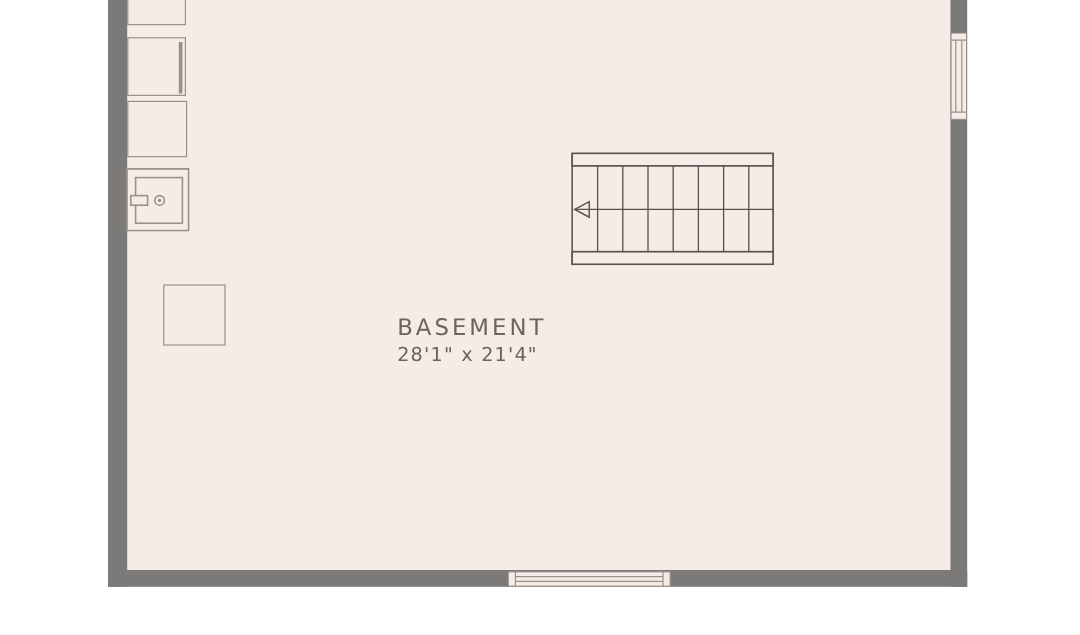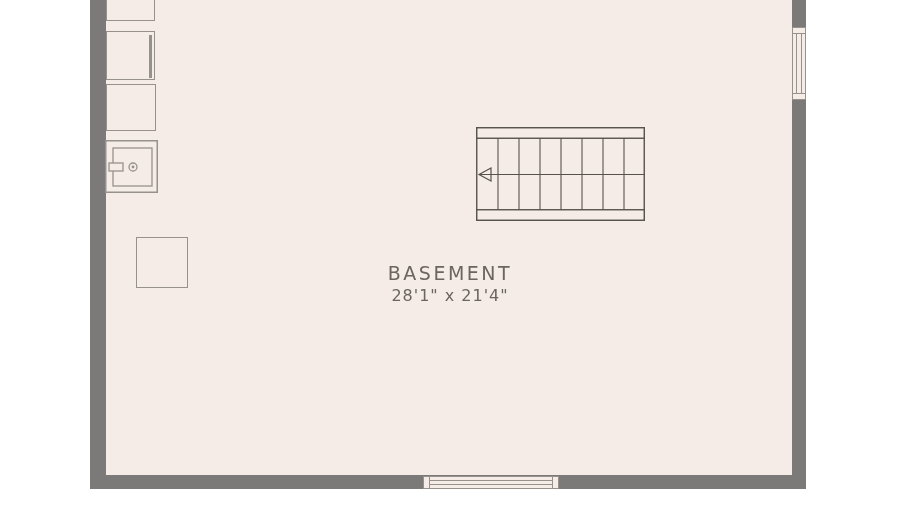--- a/index.html
+++ b/index.html
@@ -21,21 +21,21 @@
   .fixture{
     border:1.5px solid var(--fixture-line);
     box-sizing:border-box;
     background:transparent;
   }
   .fixture-bar{
     position:absolute;right:2px;top:2.5px;width:3.5px;height:43px;
     background:var(--fixture-line);
   }
   .label-block{
-    left:320px;width:260px;text-align:center;color:var(--text);
+    left:331px;width:260px;color:var(--text);
   }
   .room-label{
     top:262px;font-size:19px;letter-spacing:2.5px;font-weight:normal;
   }
   .room-dims{
     top:286px;font-size:16px;letter-spacing:1px;
   }
   svg{display:block;}
   .stair-stroke{stroke:var(--stair-line);fill:none;}
   .stair-fill{fill:var(--floor);stroke:var(--stair-line);}

